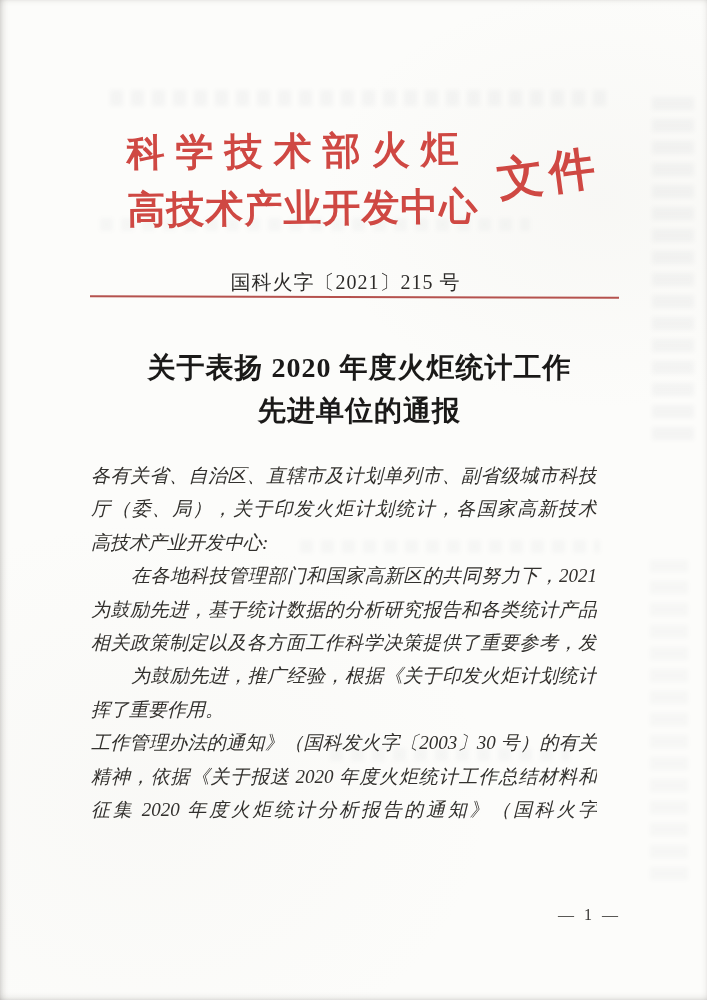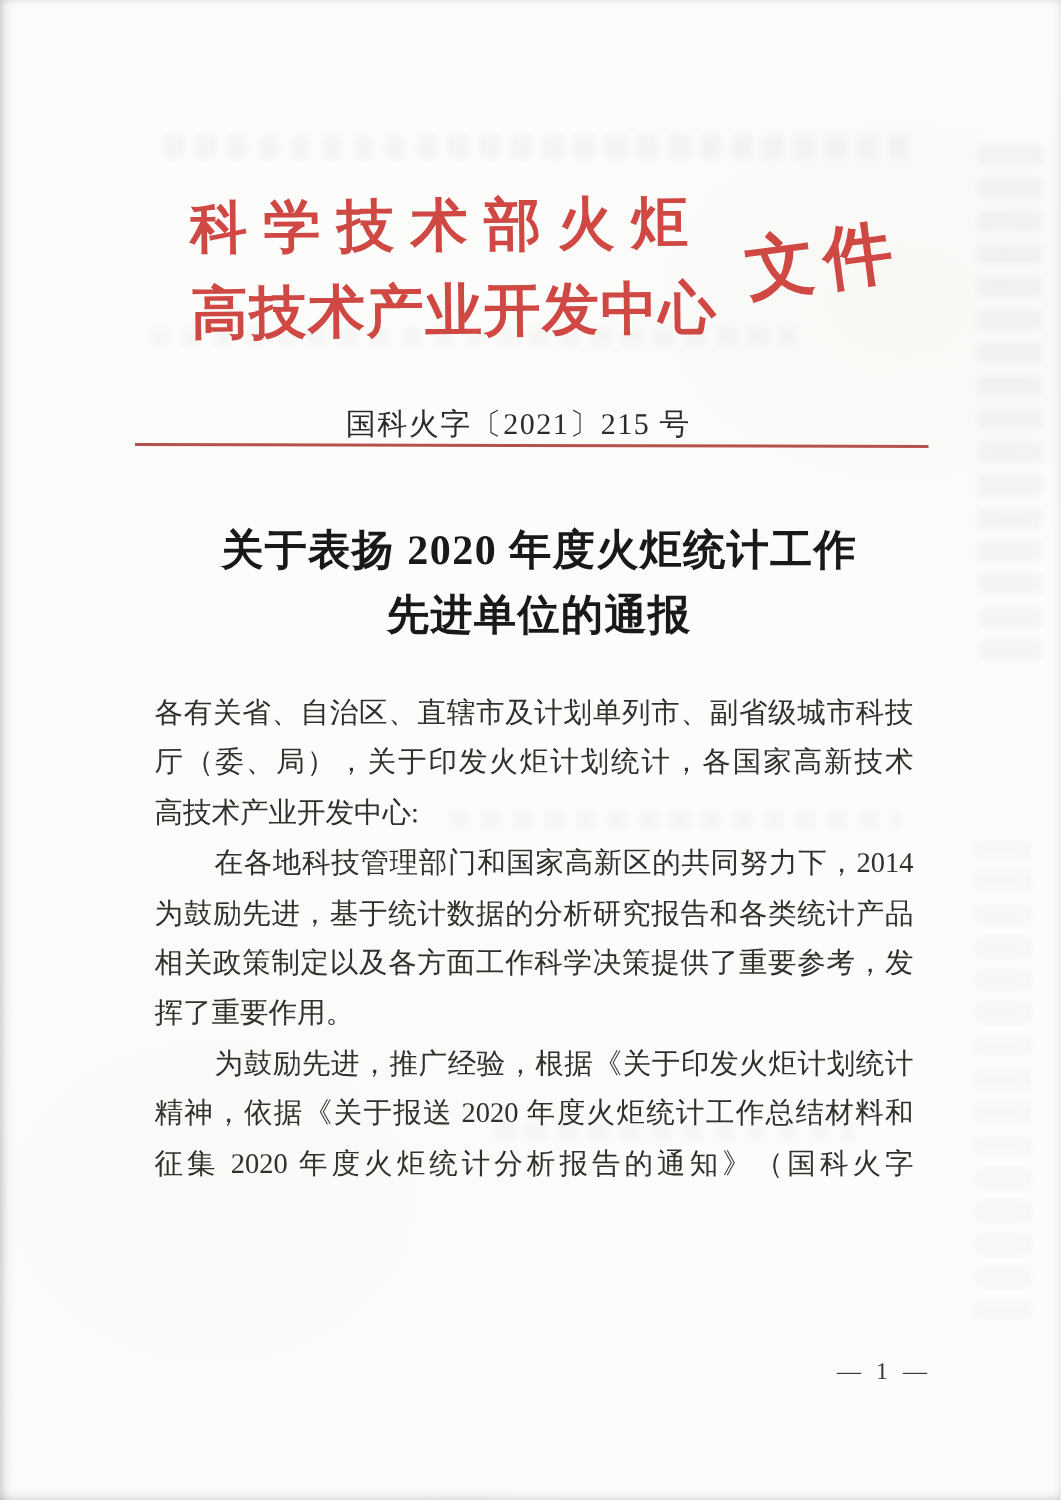--- a/index.html
+++ b/index.html
@@ -48,22 +48,22 @@
     position:absolute;left:90px;top:296px;width:529px;height:2px;
     background:#b5524e;transform:rotate(.15deg);
   }
   .doc-title{
     position:absolute;left:0;top:346px;width:707px;
     text-align:center;color:#1a1918;font-weight:bold;
     font-size:28px;line-height:43px;letter-spacing:1px;
     transform:translateX(6px);
   }
   .body-text{
-    position:absolute;left:103px;top:459px;width:506px;
-    color:#32302d;font-size:19px;
+    position:absolute;left:91px;top:459px;width:506px;
+    color:#32302d;font-size:19px;font-style:italic;
   }
   .bline{
     height:33.4px;line-height:33.4px;overflow:hidden;
     text-align:justify;text-align-last:justify;
   }
   .bline.indent{text-indent:40px;}
   .bline.pend{text-align-last:left;}
   .page-number{
     position:absolute;left:558px;top:906px;
     font-size:16px;letter-spacing:3px;color:#3a3835;white-space:nowrap;
@@ -94,24 +94,25 @@
 
   <div class="doc-title">
     <div>关于表扬 2020 年度火炬统计工作</div>
     <div>先进单位的通报</div>
   </div>
 
   <div class="body-text">
     <div class="bline">各有关省、自治区、直辖市及计划单列市、副省级城市科技</div>
     <div class="bline">厅（委、局），关于印发火炬计划统计，各国家高新技术</div>
     <div class="bline pend">高技术产业开发中心:</div>
-    <div class="bline indent">在各地科技管理部门和国家高新区的共同努力下，2014</div>
+    <div class="bline indent">在各地科技管理部门和国家高新区的共同努力下，2021</div>
     <div class="bline">为鼓励先进，基于统计数据的分析研究报告和各类统计产品为</div>
     <div class="bline">相关政策制定以及各方面工作科学决策提供了重要参考，发</div>
+    <div class="bline indent">为鼓励先进，推广经验，根据《关于印发火炬计划统计</div>
     <div class="bline pend">挥了重要作用。</div>
-    <div class="bline indent">为鼓励先进，推广经验，根据《关于印发火炬计划统计</div>
+    <div class="bline">工作管理办法的通知》（国科发火字〔2003〕30 号）的有关</div>
     <div class="bline">精神，依据《关于报送 2020 年度火炬统计工作总结材料和</div>
     <div class="bline">征集 2020 年度火炬统计分析报告的通知》（国科火字〔2021〕</div>
   </div>
 
   <div class="page-number">— 1 —</div>
 
 </div>
 
 </body></html>

